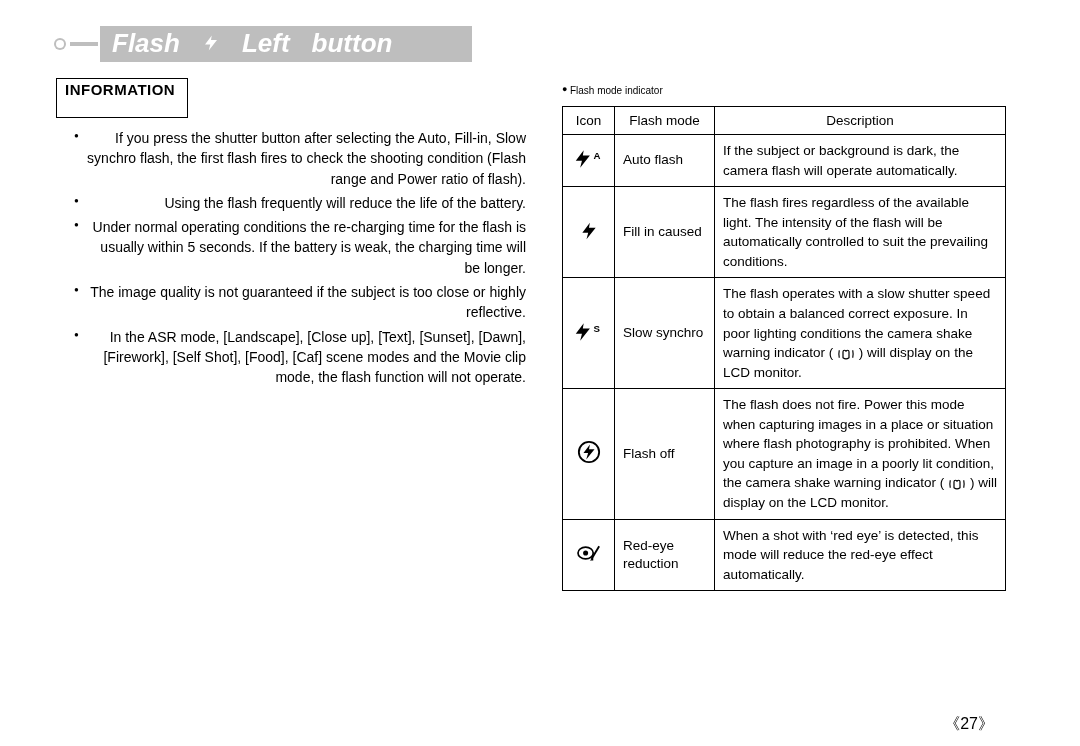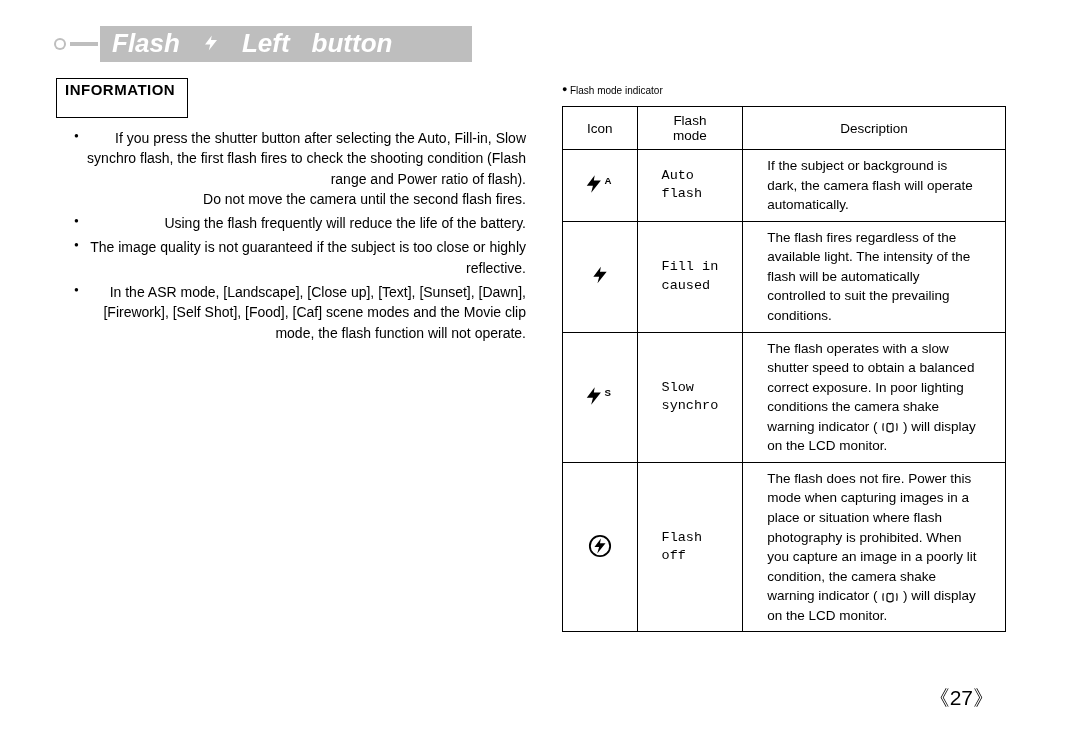--- a/index.html
+++ b/index.html
@@ -115,44 +115,44 @@
     vertical-align: 2px;
   }
   table.flash-table {
     border-collapse: collapse;
     width: 100%;
     font-size: 13.5px;
     margin-left: 6px;
   }
   table.flash-table th, table.flash-table td {
     border: 1px solid #000;
-    padding: 6px 24px;
+    padding: 6px 8px;
     vertical-align: middle;
     text-align: left;
     font-weight: normal;
   }
   table.flash-table th {
     text-align: center;
   }
   .col-icon { width: 52px; text-align:center; }
   table.flash-table td.icon-cell { text-align:center; padding:4px 2px;}
   .col-mode { width: 100px; }
   .desc-cell { line-height:1.45; text-align: justify; }
-  .mode-cell { line-height:1.35;font-family:Liberation Mono, monospace; }
+  .mode-cell { line-height:1.35; }
   .inline-icon {
     display:inline-block;
     vertical-align: middle;
     width: 18px;
     height: 14px;
   }
   .page-num {
     position: absolute;
-    bottom: 34px;
+    bottom: 11px;
     right: 42px;
-    font-size: 21px;
+    font-size: 16px;
   }
   
   svg { overflow: visible; }
 </style>
 </head>
 <body>
 
 <svg width="0" height="0" style="position:absolute">
   <defs>
 
@@ -214,23 +214,23 @@
     </div>
   </div>
 
   <div class="content">
 
     <div class="col-left">
       <div class="info-heading">INFORMATION</div>
       <ul class="info-list">
         <li>
           <span>If you press the shutter button after selecting the Auto, Fill-in, Slow synchro flash, the first flash fires to check the shooting condition (Flash range and Power ratio of flash).</span>
-          <span class="sub">Do not move the camera until the second flash fires.</span>
         </li>
         <li><span>Using the flash frequently will reduce the life of the battery.</span></li>
+        <li><span>Under normal operating conditions the re-charging time for the flash is usually within 5 seconds. If the battery is weak, the charging time will be longer.</span></li>
         <li><span>The image quality is not guaranteed if the subject is too close or highly reflective.</span></li>
         <li><span>In the ASR mode, [Landscape], [Close up], [Text], [Sunset], [Dawn], [Firework], [Self Shot], [Food], [Caf] scene modes and the Movie clip mode, the flash function will not operate.</span></li>
       </ul>
     </div>
 
     <div class="col-right">
       <div class="indicator-label">Flash mode indicator</div>
 
       <table class="flash-table">
         <colgroup>
@@ -293,19 +293,28 @@
             <td class="mode-cell">Flash off</td>
             <td class="desc-cell">
               <span>The flash does not fire. Power this mode when capturing images in a place or situation where flash photography is prohibited. When you capture an image in a poorly lit condition, the camera shake warning indicator (</span>
               <span class="inline-icon"><svg width="18" height="14">
                     <use href="#sym-shake"></use>
                   </svg></span>
               <span>) will display on the LCD monitor.</span>
             </td>
           </tr>
 
+          <tr>
+            <td class="icon-cell">
+              <span><svg width="26" height="22">
+                    <use href="#sym-eye-brush"></use>
+                  </svg></span>
+            </td>
+            <td class="mode-cell">Red-eye reduction</td>
+            <td class="desc-cell">When a shot with ‘red eye’ is detected, this mode will reduce the red-eye effect automatically.</td>
+          </tr>
         </tbody>
       </table>
     </div>
   </div>
 
   <div class="page-num">《27》</div>
 </div>
 
 </body></html>

